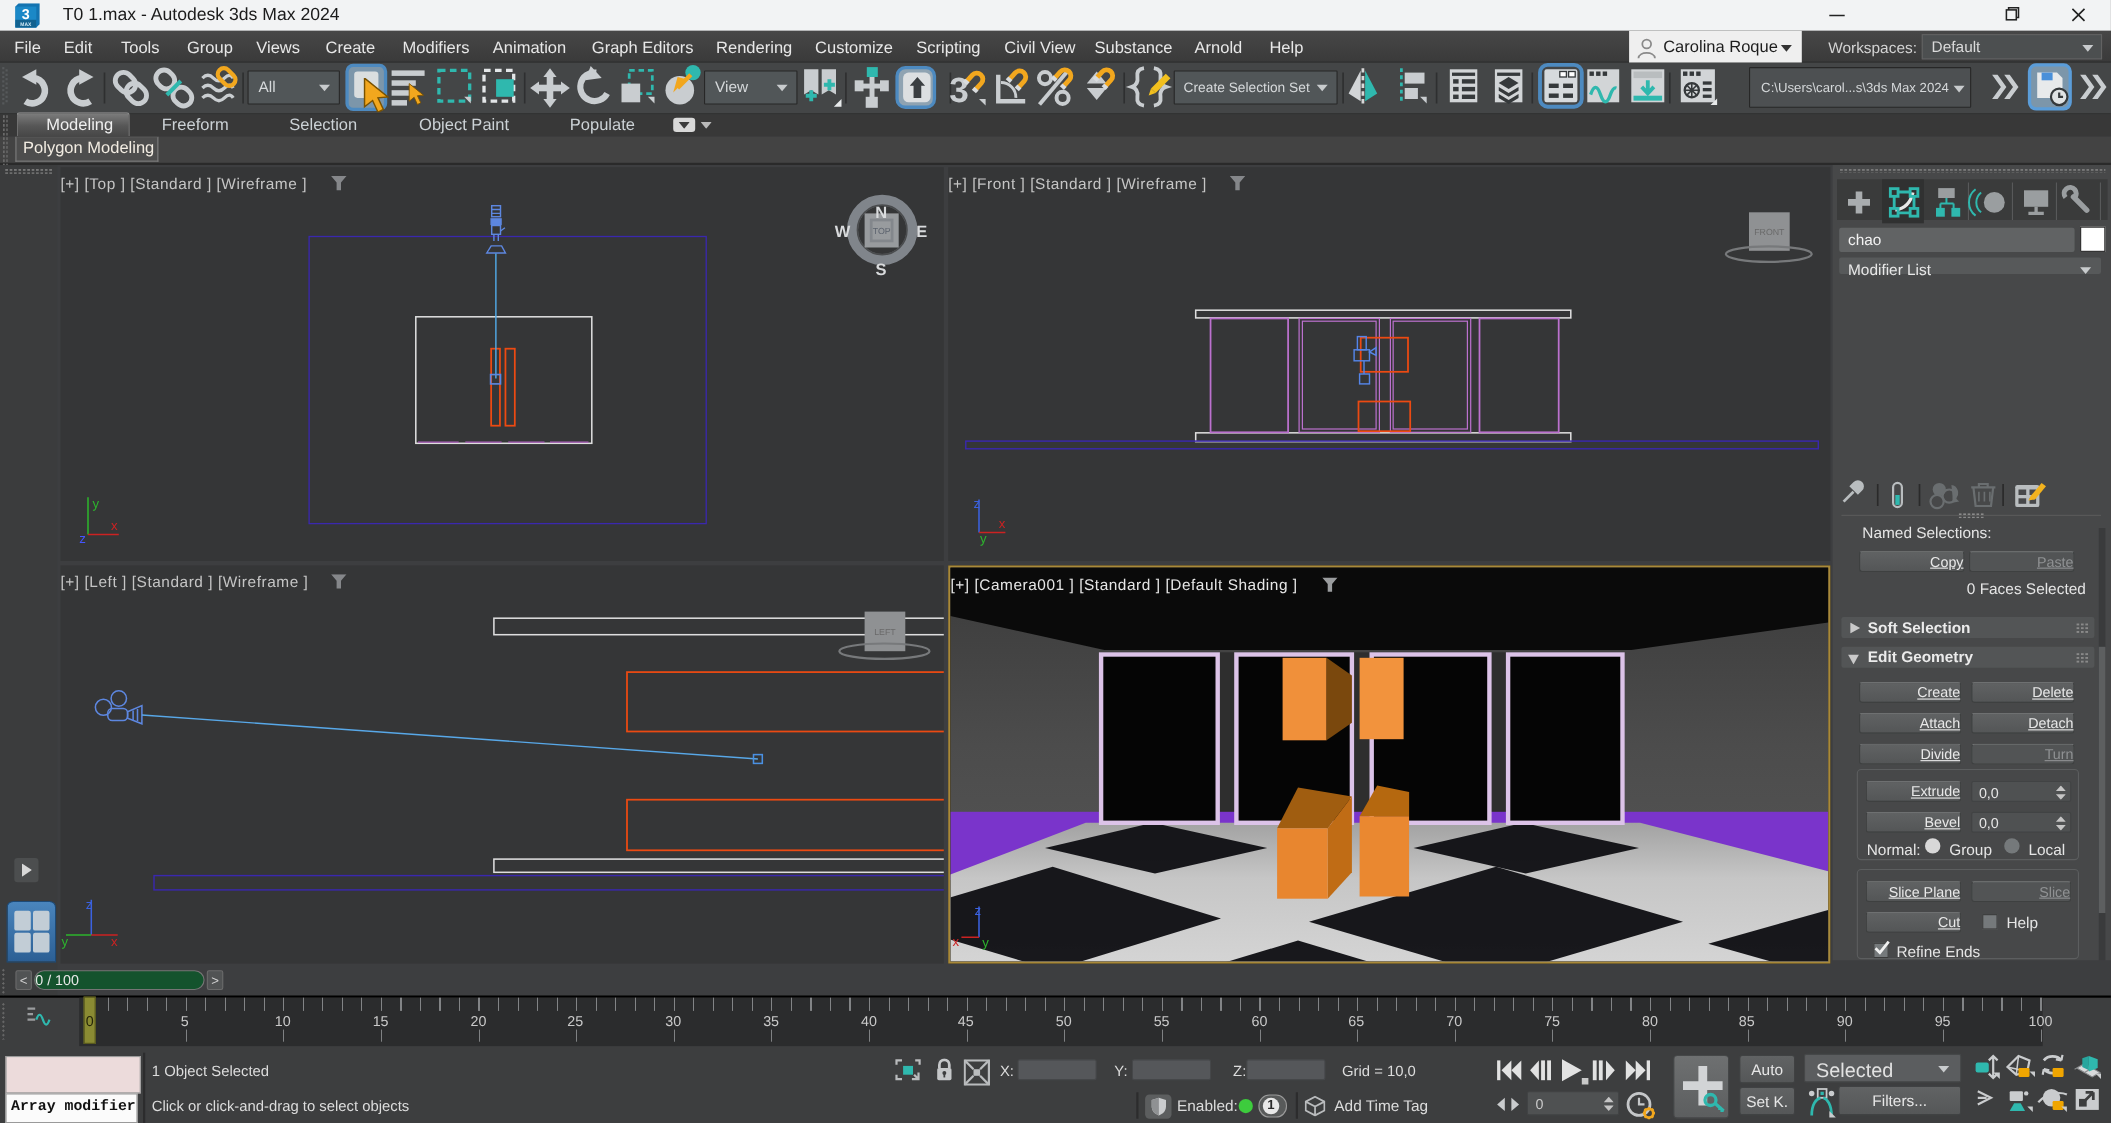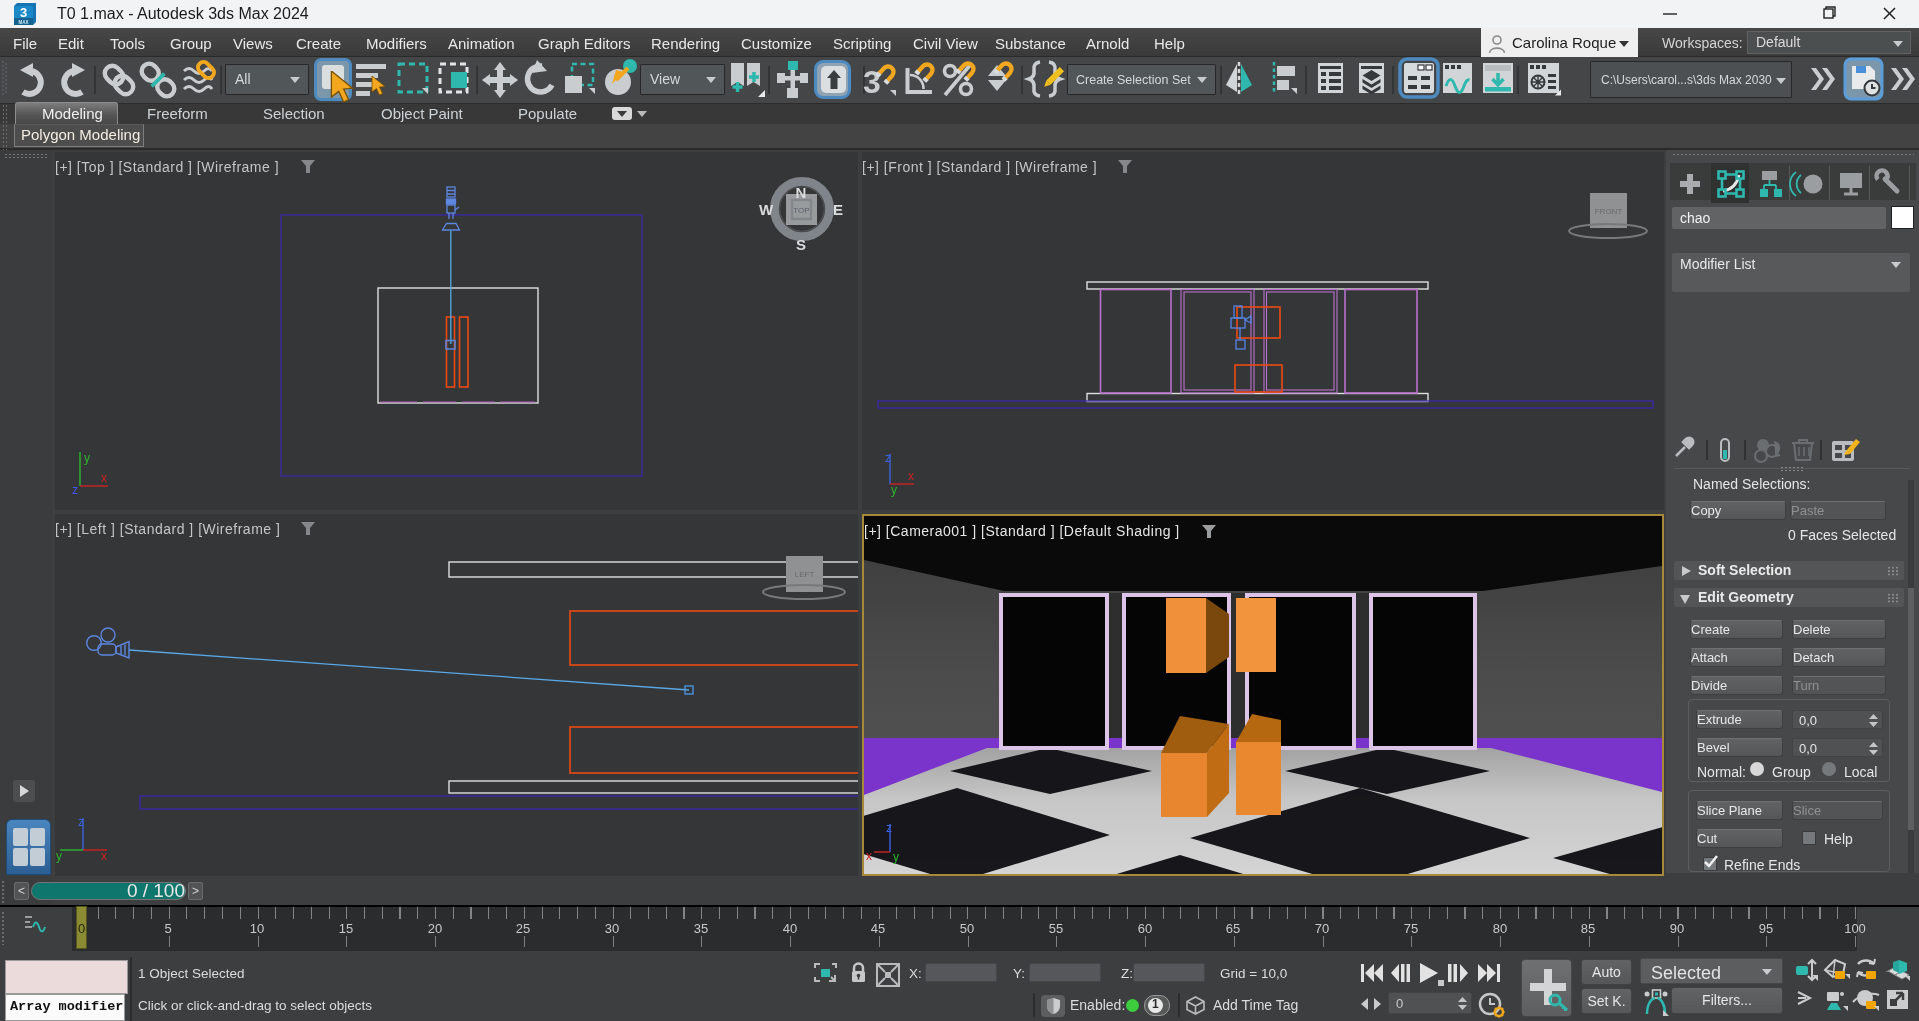--- a/index.html
+++ b/index.html
@@ -22,21 +22,21 @@
 .caret { position:absolute; width:0; height:0; border-left:5px solid transparent; border-right:5px solid transparent; border-top:6px solid #c8cbcd; }
 
 #ribbon1 { left:0; top:104px; width:1919px; height:20px; background:#383838; }
 #ribbon2 { left:0; top:124px; width:1919px; height:26px; background:#434343; border-bottom:2px solid #2a2a2a; }
 
 #vparea { left:0; top:150px; width:1919px; height:755px; background:#3d3e40; }
 .vp { position:absolute; background:#353637; }
 .vplabel { position:absolute; left:0; top:7px; font-size:14px; color:#c5c5c5; letter-spacing:0.5px; }
 
 #cpanel { left:1666px; top:150px; width:253px; height:723px; background:#474849; }
-.cbtn { position:absolute; height:19px; background:linear-gradient(#606263,#545657); border:1px solid #3e4040; border-top-color:#6e7071; border-radius:3px; color:#e8e8e8; font-size:13px; text-align:left; line-height:17px; }
+.cbtn { position:absolute; height:19px; background:linear-gradient(#606263,#545657); border:1px solid #3e4040; border-top-color:#6e7071; border-radius:3px; color:#e8e8e8; font-size:13px; text-align:right; line-height:17px;text-decoration:underline; }
 .cbtn.dis { color:#8f9193; background:#525455; }
 .grpbox { position:absolute; border:1px solid #5c5e5f; border-radius:4px; }
 .rollh { position:absolute; left:1674px; width:230px; height:19px; background:#535556; border-radius:2px; color:#ebebeb; font-size:14px; font-weight:bold; }
 .spin { position:absolute; height:19px; background:#4f5152; border:1px solid #414344; border-radius:2px; color:#e5e5e5; font-size:13px; }
 
 #statusarea { left:0; top:905px; width:1919px; height:116px; background:#3d3e3f; }
 .sbtn { position:absolute; background:linear-gradient(#616364,#555758); border:1px solid #404243; border-radius:3px; color:#e6e6e6; font-size:14px; text-align:center; }
 .sfield { position:absolute; height:19px; background:#55575a; border:1px solid #454749; border-radius:2px; }
 .stxt { position:absolute; color:#dcdcdc; font-size:13.5px; white-space:nowrap;text-align:right; }
 .tick-lab { position:absolute; transform:translateX(-50%); color:#c9c9c9; font-size:13px; }
@@ -327,21 +327,21 @@
   <div class="abs" style="left:4px;top:3px;width:25px;height:27px;background:#dcdfe1;border-radius:5px"></div>
   <svg style="left:10px;top:7px" width="14" height="19" viewBox="0 0 14 19">
           <path d="M7 0 L14 8 H10.5 V19 H3.5 V8 H0 Z" fill="#3a3e41"></path>
         </svg>
 </div>
 <div class="tbdrop" style="left:1067px;width:149px">
         <span class="lbl" style="font-size:12.5px;top:8px;left:8px">Create Selection Set</span>
         <span class="caret" style="right:8px;top:12px"></span>
       </div>
 <div class="tbdrop" style="left:1590px;top:4px;width:202px;height:37px;background:#4d5052">
-        <span class="lbl" style="left:10px;top:11px;font-size:12px">C:\Users\carol...s\3ds Max 2030</span>
+        <span class="lbl" style="left:10px;top:11px;font-size:12px">C:\Users\carol...s\3ds Max 2024</span>
         <span class="caret" style="right:5px;top:16px"></span>
       </div>
 </div>
 <div class="abs" id="ribbon2">
   <div class="abs" style="left:14px;top:0px;width:130px;height:23px;background:#4d4d4d;border:1px solid #7d7d7d;border-top-color:#5a5a5a"></div>
   <span class="txt" style="left:21px;top:2px;font-size:15px;color:#f2ece2">Polygon Modeling</span>
 </div>
 <div class="abs" id="ribbon1">
   <div class="abs" style="left:15px;top:-2px;width:103px;height:22px;background:linear-gradient(#7d7d7d,#565656 55%,#474747);border:1px solid #8d8d8d;border-bottom:none;border-radius:3px 3px 0 0"></div>
   <span class="txt" style="left:42px;top:1px;font-size:15px;color:#f0f0f0">Modeling</span>
@@ -573,21 +573,21 @@
     <path d="M135 12 a11.5 11.5 0 0 0 0 18 M130 9 a15 15 0 0 0 0 24" fill="none" stroke="#2fb8ae" stroke-width="1.8"></path>
     <rect x="174" y="10" width="22" height="15" fill="#9a9ea0"></rect>
     <path d="M185 25 v5 M178 31 h14" stroke="#9a9ea0" stroke-width="3"></path>
     <circle cx="216" cy="13" r="5.5" fill="none" stroke="#9a9ea0" stroke-width="4.5" stroke-dasharray="24 10.5" transform="rotate(140 216 13)"></circle>
     <line x1="219" y1="16" x2="231" y2="28" stroke="#9a9ea0" stroke-width="5" stroke-linecap="round"></line>
   </svg>
   <div class="abs" style="left:6px;top:57px;width:214px;height:22px;background:#616364;border-radius:2px">
     <span class="txt" style="left:8px;top:3px;font-size:14px;color:#f2f2f2">chao</span>
   </div>
   <div class="abs" style="left:225px;top:56px;width:23px;height:23px;background:#fff;border:1px solid #202020"></div>
-  <div class="abs" style="left:6px;top:103px;width:238px;height:39px;background:#57595a;border-radius:2px">
+  <div class="abs" style="left:6px;top:84px;width:238px;height:15px;background:#57595a;border-radius:2px">
     <span class="txt" style="left:8px;top:3px;font-size:14px;color:#e8e8e8">Modifier List</span>
     <span class="caret" style="right:9px;top:9px"></span>
   </div>
   <svg style="left:0;top:285px" width="253" height="30" viewBox="0 0 253 30">
     <path d="M10 21 L19 12 M17 7 l6 6 l3 -3 a4 4 0 0 0 -6 -6 Z" stroke="#b9bdbf" stroke-width="2.5" fill="#b9bdbf"></path>
     <line x1="41" y1="5" x2="41" y2="25" stroke="#2a2a2a" stroke-width="1.5"></line>
     <rect x="55" y="4" width="8" height="22" rx="4" fill="none" stroke="#b9bdbf" stroke-width="2"></rect>
     <rect x="57" y="15" width="4" height="9" fill="#2fb8ae"></rect>
     <line x1="79" y1="5" x2="79" y2="25" stroke="#2a2a2a" stroke-width="1.5"></line>
     <circle cx="97" cy="10" r="6" fill="#6a6e70"></circle>
@@ -662,21 +662,21 @@
   <span class="txt" style="left:158px;top:681px;font-size:14px;color:#e5e5e5">Help</span>
   <div class="abs" style="left:37px;top:707px;width:14px;height:14px;background:#75797b;border:1px solid #3a3a3a"></div>
   <svg style="left:37px;top:705px" width="16" height="14">
         <path d="M2 7 L6 11 L14 1" fill="none" stroke="#f0f0f0" stroke-width="2.5"></path>
       </svg>
   <span class="txt" style="left:58px;top:707px;font-size:14px;color:#e5e5e5">Refine Ends</span>
   <div class="abs" style="left:242px;top:330px;width:6px;height:393px;background:#3a3b3c"></div>
   <div class="abs" style="left:242px;top:438px;width:6px;height:242px;background:#5d5f60"></div>
 </div>
 <div class="abs" style="left:14px;top:882px;width:15px;height:18px;background:#515354;border:1px solid #6b6b6b;border-radius:2px;color:#d5d5d5;font-size:12px;text-align:center;line-height:16px">&lt;</div>
-<div class="abs" style="left:31px;top:882px;width:155px;height:18px;background:#0f766e;border:1px solid #757575;border-radius:9px;color:#e8e8e8;font-size:19px;text-align:right;line-height:16px">0 / 100</div>
+<div class="abs" style="left:31px;top:882px;width:155px;height:18px;background:#14532d;border:1px solid #757575;border-radius:9px;color:#e8e8e8;font-size:13px;text-align:left;line-height:16px">0 / 100</div>
 <div class="abs" style="left:188px;top:882px;width:15px;height:18px;background:#515354;border:1px solid #6b6b6b;border-radius:2px;color:#d5d5d5;font-size:12px;text-align:center;line-height:16px">&gt;</div>
 <div class="abs" style="left:1px;top:880px;width:4px;height:25px;background-image:radial-gradient(#6a6a6a 34%,transparent 37%);background-size:4px 4px"></div>
 <div class="abs" id="statusarea">
   <div class="abs" style="left:0;top:0;width:1919px;height:2px;background:#000"></div>
   <div class="abs" style="left:72px;top:2px;width:1785px;height:44px;background:#2b2c2d"></div>
   <div class="abs" style="left:80px;top:2px;width:1777px;height:12px;background-image:repeating-linear-gradient(to right,#828486 0 1px,transparent 1px 17.75px)"></div>
   <div class="abs" style="left:80px;top:31px;width:1777px;height:11px;background-image:repeating-linear-gradient(to right,#7f8183 0 1px,transparent 1px 88.75px)"></div>
   <span class="tick-lab" style="left:80px;top:16px">0</span>
   <span class="tick-lab" style="left:168px;top:16px">5</span>
   <span class="tick-lab" style="left:257px;top:16px">10</span>

